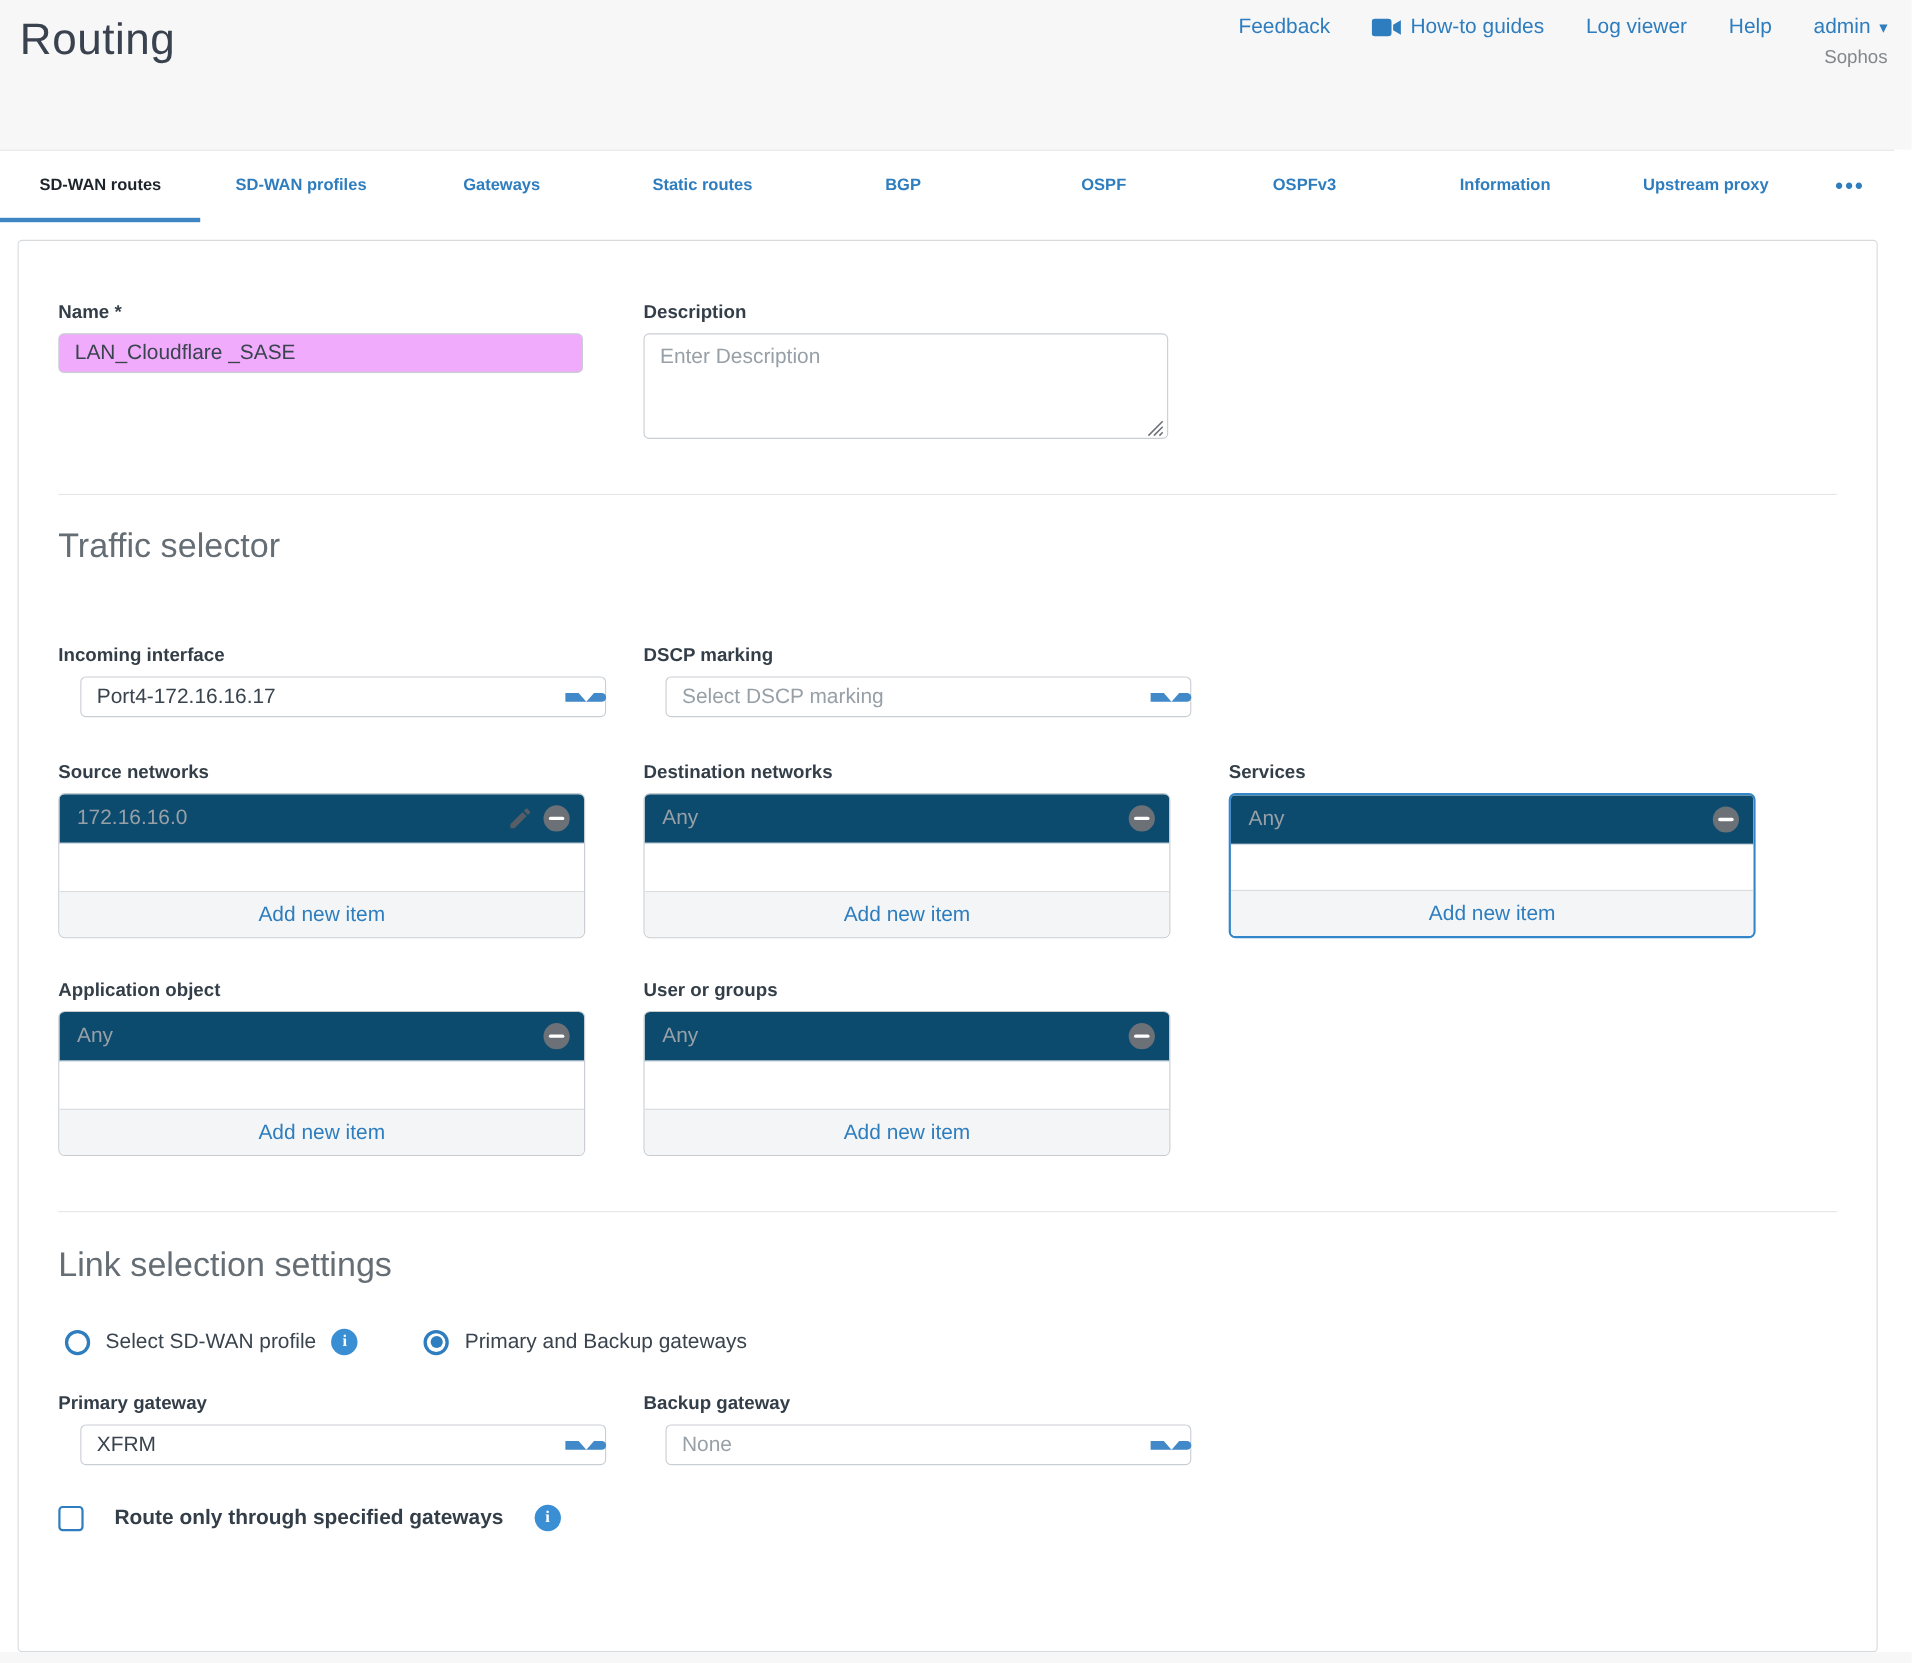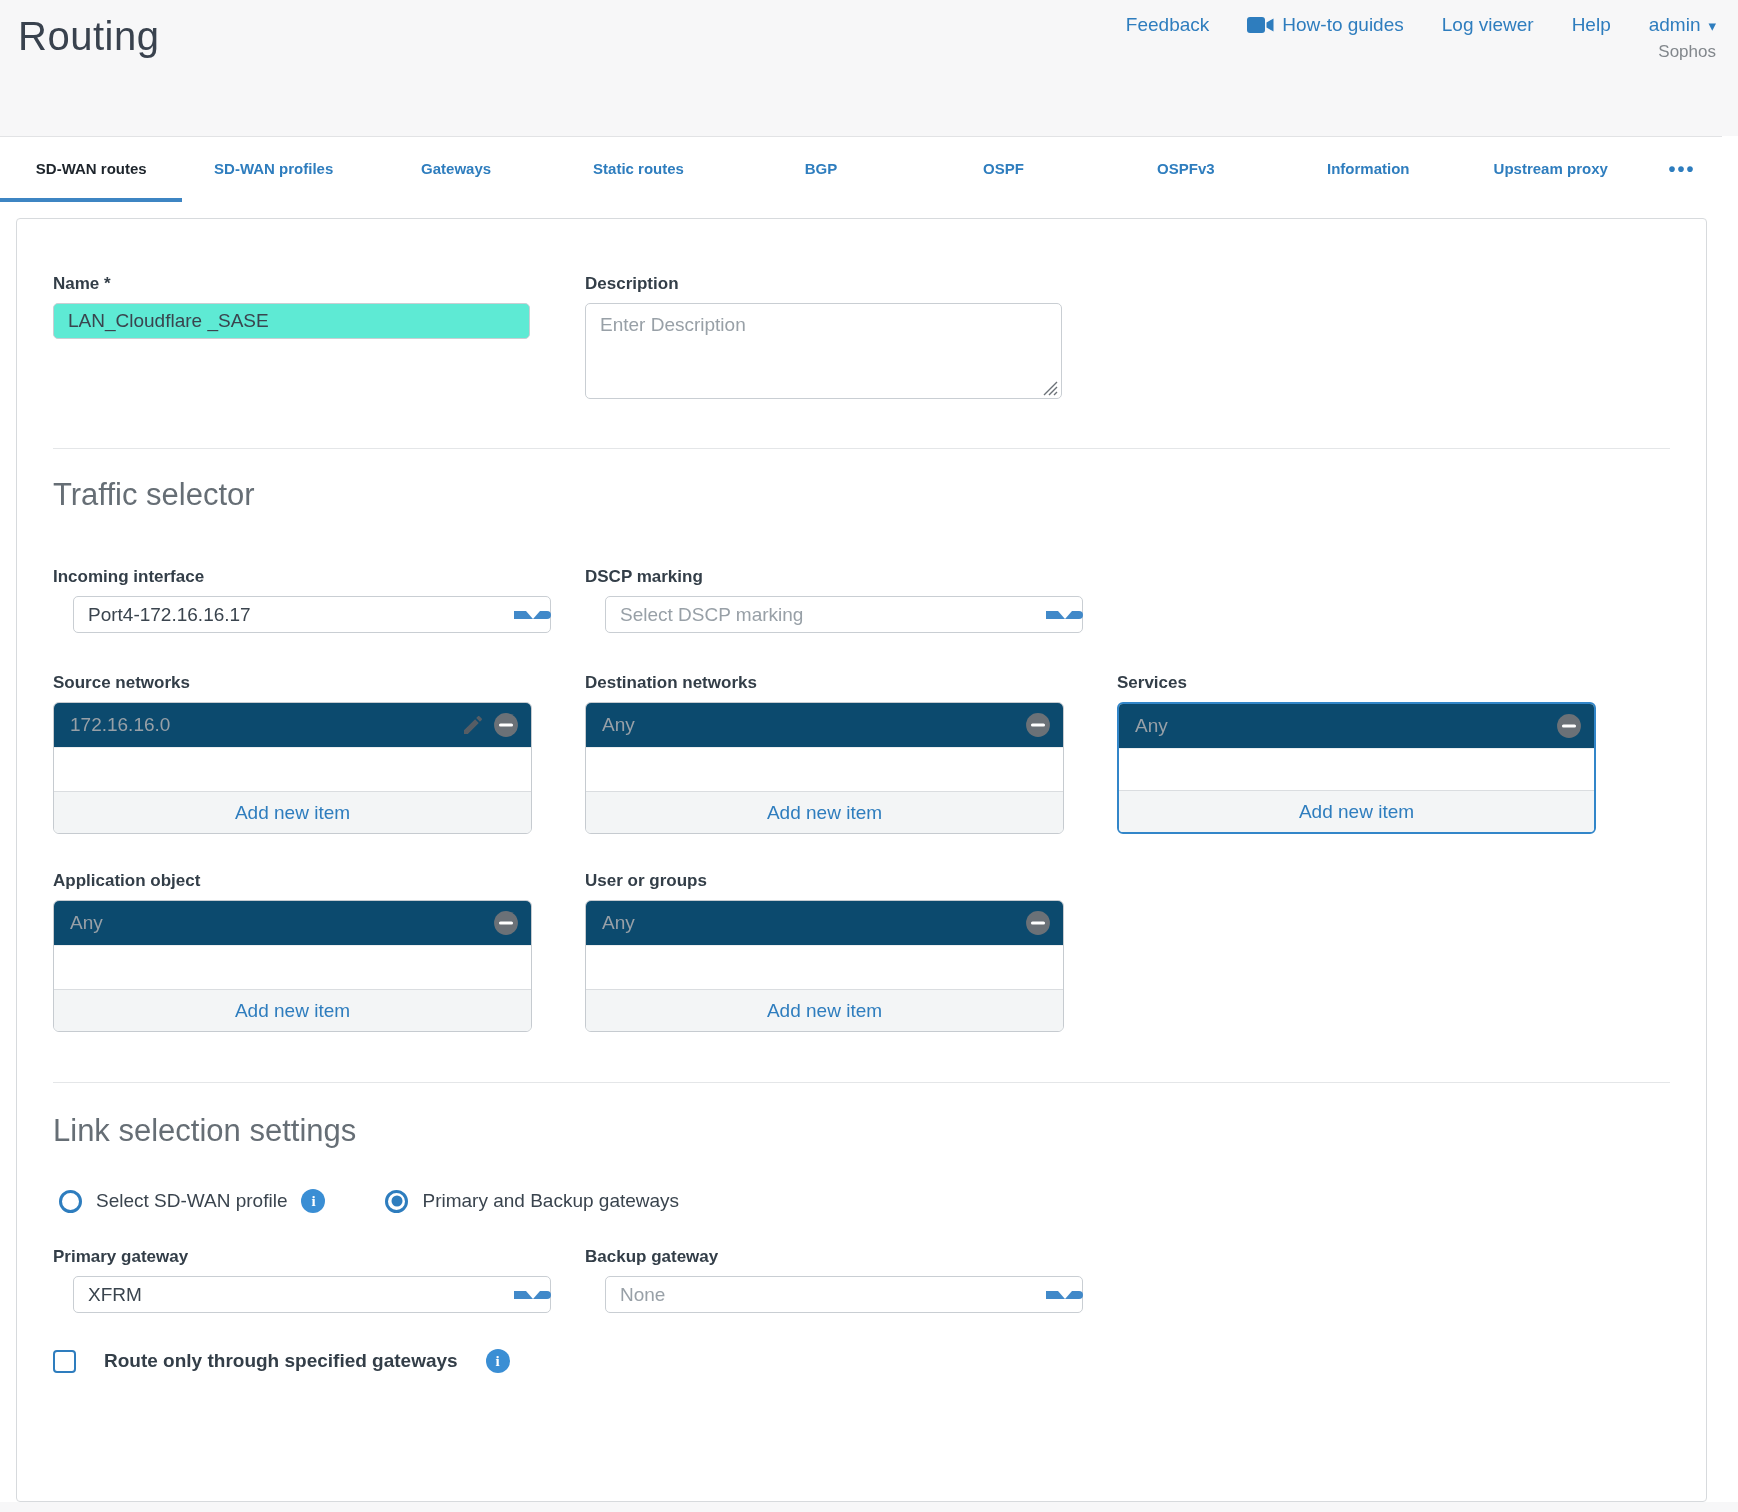--- a/index.html
+++ b/index.html
@@ -48,34 +48,34 @@
     border:1px solid #d7dadd; border-radius:4px;
     background:#ffffff;
     padding:55px 36px 60px 36px;
     height:1284px;
   }
   .grid { display:grid; grid-template-columns:479px 479px 479px; column-gap:53px; }
 
   .field-label { font-size:17px; font-weight:700; color:#333e48; margin-bottom:9px; display:block; }
   .text-input {
     width:477px; height:36px; border:1px solid #c9ced3; border-radius:5px;
-    font-family:inherit; font-size:19px; color:#3a444e; padding:0 14px; background:#5eead4; outline:none;
+    font-family:inherit; font-size:19px; color:#3a444e; padding:0 14px; background:#f0abfc; outline:none;
   }
   .textarea-wrap { position:relative; width:477px; }
   .desc-textarea {
     width:477px; height:96px; border:1px solid #c9ced3; border-radius:5px;
     font-family:inherit; font-size:19px; color:#3a444e; padding:10px 14px;
     resize:none; outline:none; background:#fff;
   }
   .desc-textarea::placeholder { color:#98a0a7; }
   .resize-grip { position:absolute; right:4px; bottom:7px; }
 
   .divider { border:none; border-top:1px solid #e4e6e8; margin:45px 0 0 0; }
 
-  .section-heading { font-size:31px; font-weight:400; color:#666e75; margin:28px 0 54px 0; }
+  .section-heading { font-size:31px; font-weight:400; color:#666e75; margin:28px 0 72px 0; }
   .section-heading.tight { margin:30px 0 40px 0; }
 
   
   .dropdown {
     width:478px; height:37px; display:flex; align-items:center;
     border:1px solid #c9ced3; border-radius:5px; background:#fff; cursor:pointer;margin-left:20px;
   }
   .dd-value {
     flex:1; display:flex; align-items:center; padding:0 14px;
     font-size:19px; color:#3a444e; white-space:nowrap; overflow:hidden;

